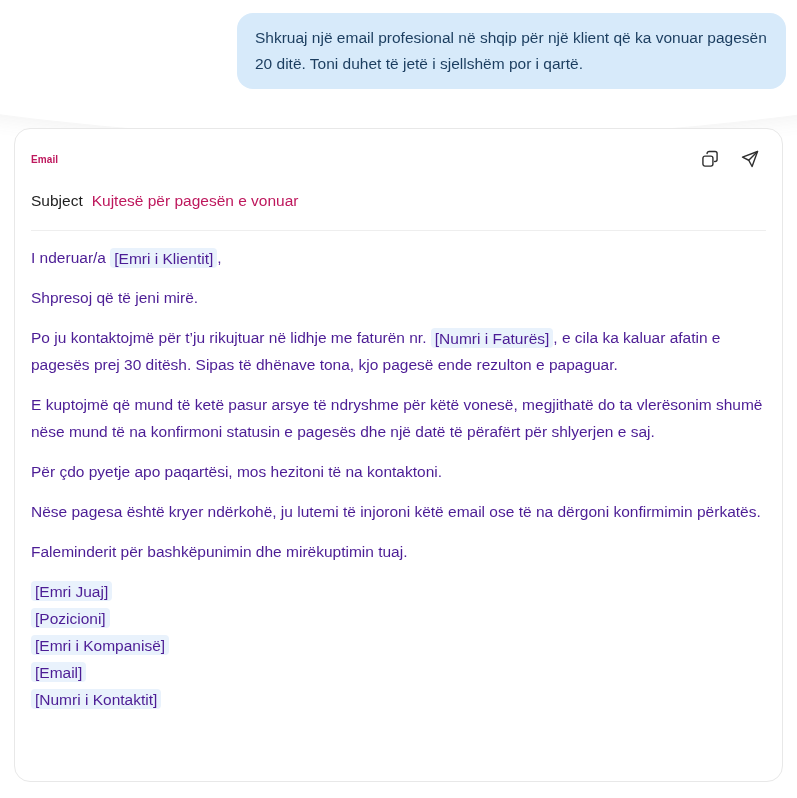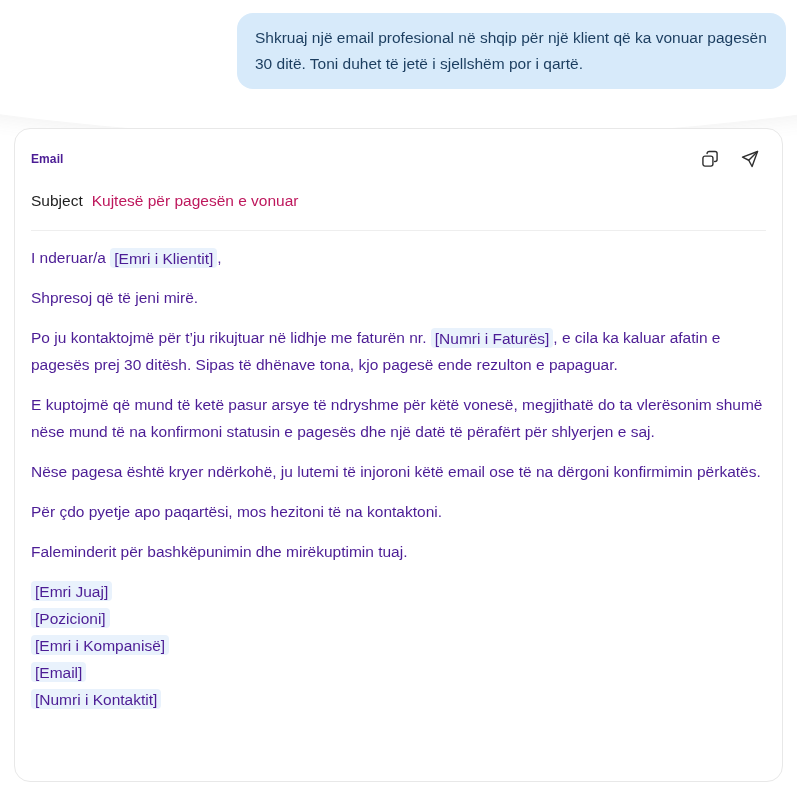--- a/index.html
+++ b/index.html
@@ -54,23 +54,23 @@
   }
 
   .card-header {
     display: flex;
     align-items: center;
     justify-content: space-between;
     margin-top: 19px;
     height: 22px;
   }
   .card-label {
-    font-size: 12px;
+    font-size: 10px;
     font-weight: 700;
-    color: #4c1d95;
+    color: #be185d;
     letter-spacing: 0.1px;
   }
   .card-actions {
     display: flex;
     align-items: center;
     gap: 16px;
     margin-right: 4px;
   }
   .icon-btn {
     background: none;
@@ -116,21 +116,21 @@
   .signature-block { line-height: 26.5px; }
   .signature-line { display: block; }
   .signature-line + .signature-line { margin-top: 0.5px; }
 </style>
 </head>
 <body>
 
 <div class="bg-arc"></div>
 
 <div class="user-bubble">
-  <span>Shkruaj një email profesional në shqip për një klient që ka vonuar pagesën 30 ditë. Toni duhet të jetë i sjellshëm por i qartë.</span>
+  <span>Shkruaj një email profesional në shqip për një klient që ka vonuar pagesën 20 ditë. Toni duhet të jetë i sjellshëm por i qartë.</span>
 </div>
 
 <div class="email-card">
 
   <div class="card-header">
     <span class="card-label">Email</span>
     <div class="card-actions">
       <button class="icon-btn">
         <span>
           <svg width="20" height="20" viewBox="0 0 24 24" fill="none" stroke="currentColor" stroke-width="1.7" stroke-linecap="round" stroke-linejoin="round">
@@ -158,22 +158,22 @@
 
   <div class="email-body">
 
     <p><span>I nderuar/a </span><span class="hl">[Emri i Klientit]</span><span>,</span></p>
 
     <p>Shpresoj që të jeni mirë.</p>
 
     <p><span>Po ju kontaktojmë për t’ju rikujtuar në lidhje me faturën nr. </span><span class="hl">[Numri i Faturës]</span><span>, e cila ka kaluar afatin e pagesës prej 30 ditësh. Sipas të dhënave tona, kjo pagesë ende rezulton e papaguar.</span></p>
 
     <p>E kuptojmë që mund të ketë pasur arsye të ndryshme për këtë vonesë, megjithatë do ta vlerësonim shumë nëse mund të na konfirmoni statusin e pagesës dhe një datë të përafërt për shlyerjen e saj.</p>
+    <p>Për çdo pyetje apo paqartësi, mos hezitoni të na kontaktoni.</p>
     <p>Nëse pagesa është kryer ndërkohë, ju lutemi të injoroni këtë email ose të na dërgoni konfirmimin përkatës.</p>
-    <p>Për çdo pyetje apo paqartësi, mos hezitoni të na kontaktoni.</p>
     <p>Faleminderit për bashkëpunimin dhe mirëkuptimin tuaj.</p>
 
     <div class="signature-block">
       <span class="signature-line"><span class="hl">[Emri Juaj]</span></span>
       <span class="signature-line"><span class="hl">[Pozicioni]</span></span>
       <span class="signature-line"><span class="hl">[Emri i Kompanisë]</span></span>
       <span class="signature-line"><span class="hl">[Email]</span></span>
       <span class="signature-line"><span class="hl">[Numri i Kontaktit]</span></span>
     </div>
 

